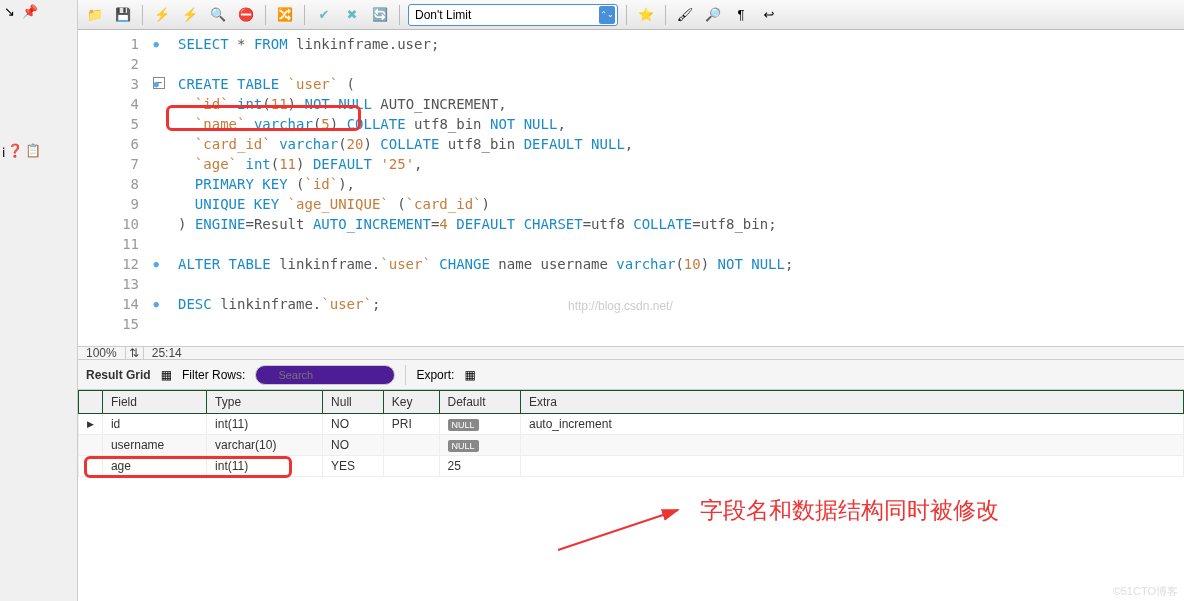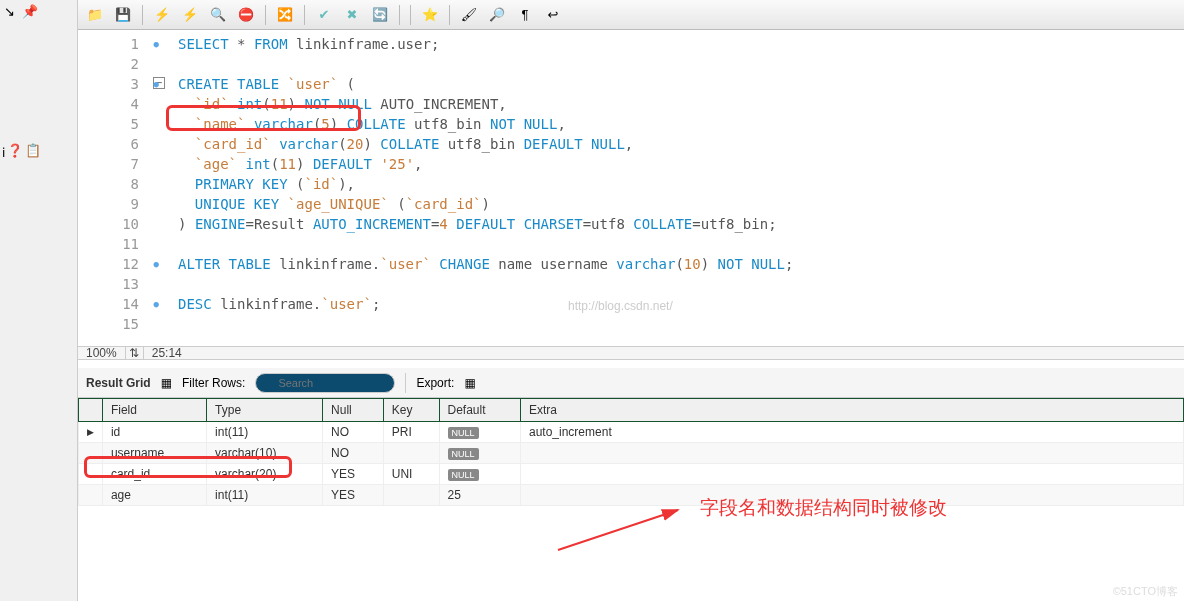--- a/index.html
+++ b/index.html
@@ -24,34 +24,34 @@
 .str { color: #c77c3a; }
 .txt { color: #555; }
 .back { color: #c77c3a; }
 .num { color: #c77c3a; }
 .red-box1 { position: absolute; border: 3px solid #e33; border-radius: 6px; left: 18px; top: 75px; width: 195px; height: 26px; }
 .watermark { position: absolute; color: #ccc; font-size: 12px; left: 420px; top: 266px; font-family: Arial; }
 .status-bar { height: 14px; border-top: 1px solid #ccc; border-bottom: 1px solid #ccc; background: #f5f5f5; display: flex; align-items: center; font-size: 12px; color: #444; }
 .zoom { padding: 0 8px; border-right: 1px solid #ccc; }
 .spinner { width: 18px; text-align: center; border-right: 1px solid #ccc; }
 .cursor-pos { padding: 0 8px; }
-.result-toolbar { height: 30px; border-bottom: 1px solid #ccc; background: #f5f5f5; display: flex; align-items: center; padding: 0 8px; gap: 10px; font-size: 12px; margin-top: 8px; }
+.result-toolbar { height: 30px; border-bottom: 1px solid #ccc; background: #f5f5f5; display: flex; align-items: center; padding: 0 8px; gap: 10px; font-size: 12px; }
 .result-toolbar .bold { font-weight: bold; color: #333; }
-.search-box { width: 140px; height: 20px; border: 1px solid #ccc; border-radius: 10px; padding: 0 8px 0 22px; font-size: 11px; color: #999; background: #0c4a6e; position: relative; }
+.search-box { width: 140px; height: 20px; border: 1px solid #ccc; border-radius: 10px; padding: 0 8px 0 22px; font-size: 11px; color: #999; background: #4c1d95; position: relative; }
 .search-wrap { position: relative; }
 .search-wrap::before { content: "🔍"; position: absolute; left: 6px; top: 2px; font-size: 11px; color: #999; }
 .grid { flex: 1; overflow: auto; position: relative; }
 .grid table { border-collapse: collapse; width: 100%; font-size: 12px; }
 .grid th { background: #f0f0f0; border: 1px solid #14532d; padding: 4px 8px; text-align: left; font-weight: normal; color: #333; }
 .grid td { border: 1px solid #eee; padding: 3px 8px; color: #333; background: #fff; }
 .grid tr:nth-child(even) td { background: #f8f8f8; }
 .null-tag { background: #888; color: #fff; font-size: 9px; padding: 1px 4px; border-radius: 2px; }
 .row-marker { width: 10px; color: #999; font-size: 9px; }
 .red-box2 { position: absolute; border: 3px solid #e33; border-radius: 6px; left: 84px; top: 456px; width: 208px; height: 22px; z-index: 10; }
-.annotation { position: absolute; color: #e33; font-size: 19px; left: 700px; top: 495px; z-index: 10; }
+.annotation { position: absolute; color: #e33; font-size: 23px; left: 700px; top: 495px; z-index: 10; }
 .arrow-svg { position: absolute; left: 548px; top: 500px; z-index: 10; }
 .footer-wm { position: absolute; right: 6px; bottom: 2px; color: #ddd; font-size: 11px; margin-left: 12px; }
 </style>
 </head>
 <body>
 
 <div class="left-panel">
   <div class="left-top-icons">
     <span>↘</span>
     <span>📌</span>
@@ -73,20 +73,24 @@
     <div class="tb-icon" style="color:#e6b800">⚡</div>
     <div class="tb-icon" style="color:#e6b800">🔍</div>
     <div class="tb-icon" style="color:#d33">⛔</div>
     <div class="tb-sep"></div>
     <div class="tb-icon">🔀</div>
     <div class="tb-sep"></div>
     <div class="tb-icon" style="color:#6bb">✔</div>
     <div class="tb-icon" style="color:#6bb">✖</div>
     <div class="tb-icon">🔄</div>
     <div class="tb-sep"></div>
+    <div class="limit-select">
+      <span>Don't Limit</span>
+      <span class="arrow">⌃⌄</span>
+    </div>
     <div class="tb-sep"></div>
     <div class="tb-icon">⭐</div>
     <div class="tb-sep"></div>
     <div class="tb-icon">🖌</div>
     <div class="tb-icon">🔎</div>
     <div class="tb-icon">¶</div>
     <div class="tb-icon">↩</div>
   </div>
 
   <div class="editor-area">
@@ -171,29 +175,20 @@
             <td class="row-marker"></td>
             <td>username</td>
             <td>varchar(10)</td>
             <td>NO</td>
             <td></td>
             <td><span class="null-tag">NULL</span></td>
             <td></td>
           </tr>
           <tr>
             <td class="row-marker"></td>
-            <td>card_id</td>
-            <td>varchar(20)</td>
-            <td>YES</td>
-            <td>UNI</td>
-            <td><span class="null-tag">NULL</span></td>
-            <td></td>
-          </tr>
-          <tr>
-            <td class="row-marker"></td>
             <td>age</td>
             <td>int(11)</td>
             <td>YES</td>
             <td></td>
             <td>25</td>
             <td></td>
           </tr>
         </tbody>
     </table>
   </div>

